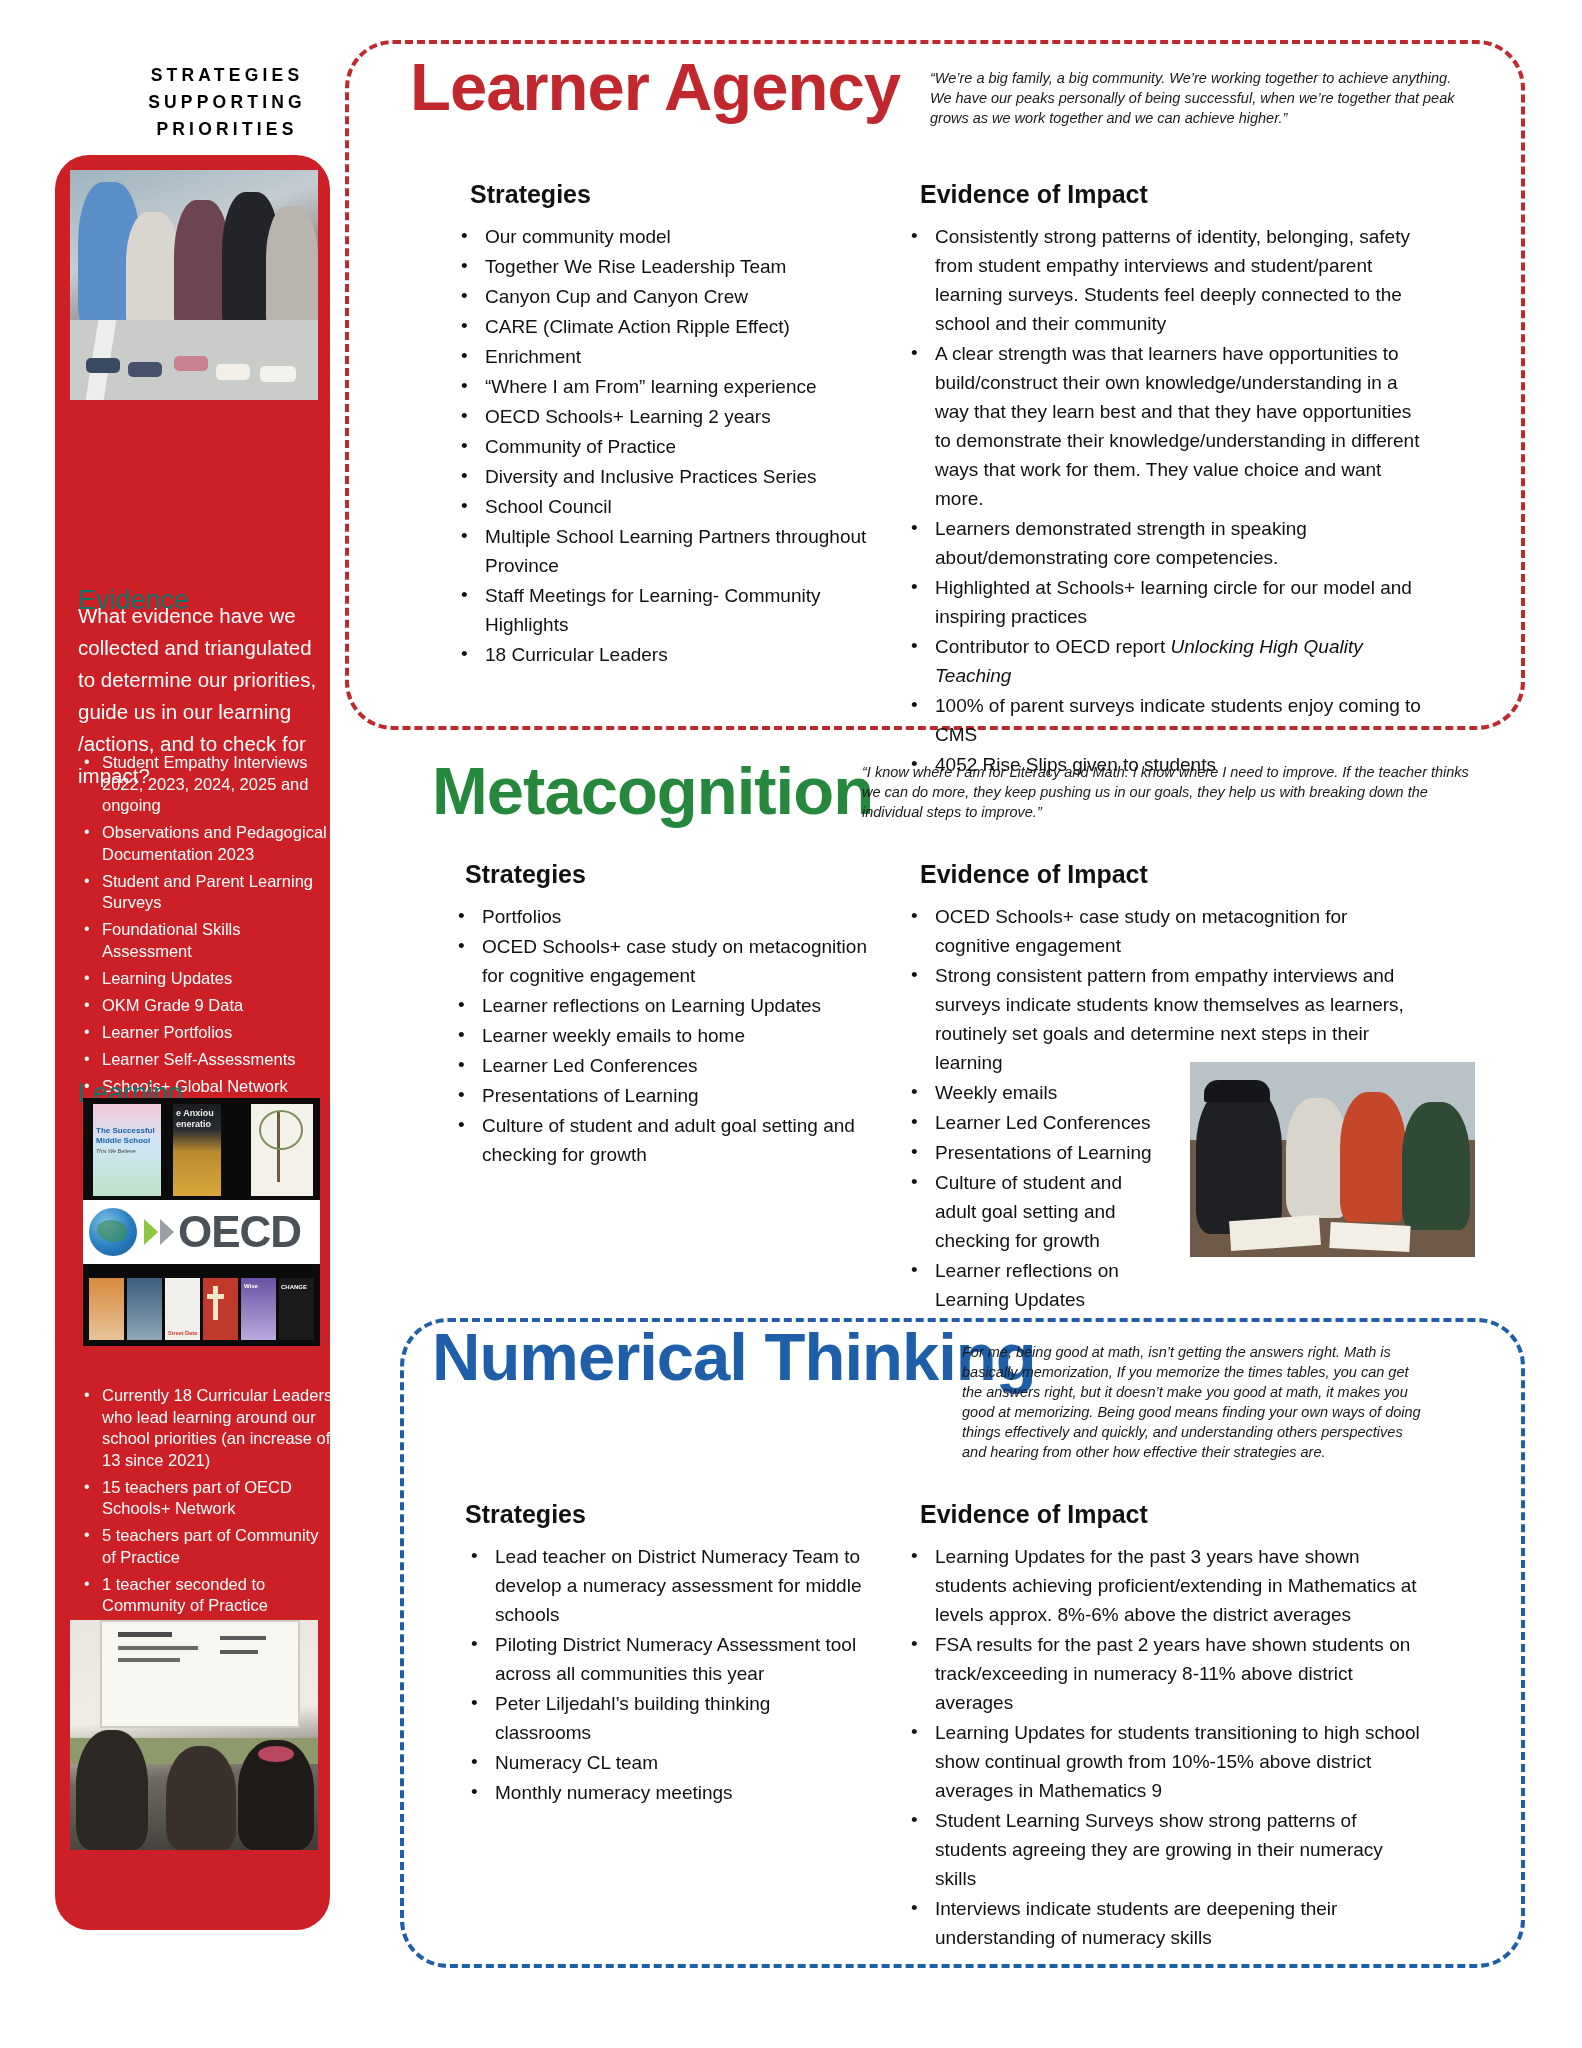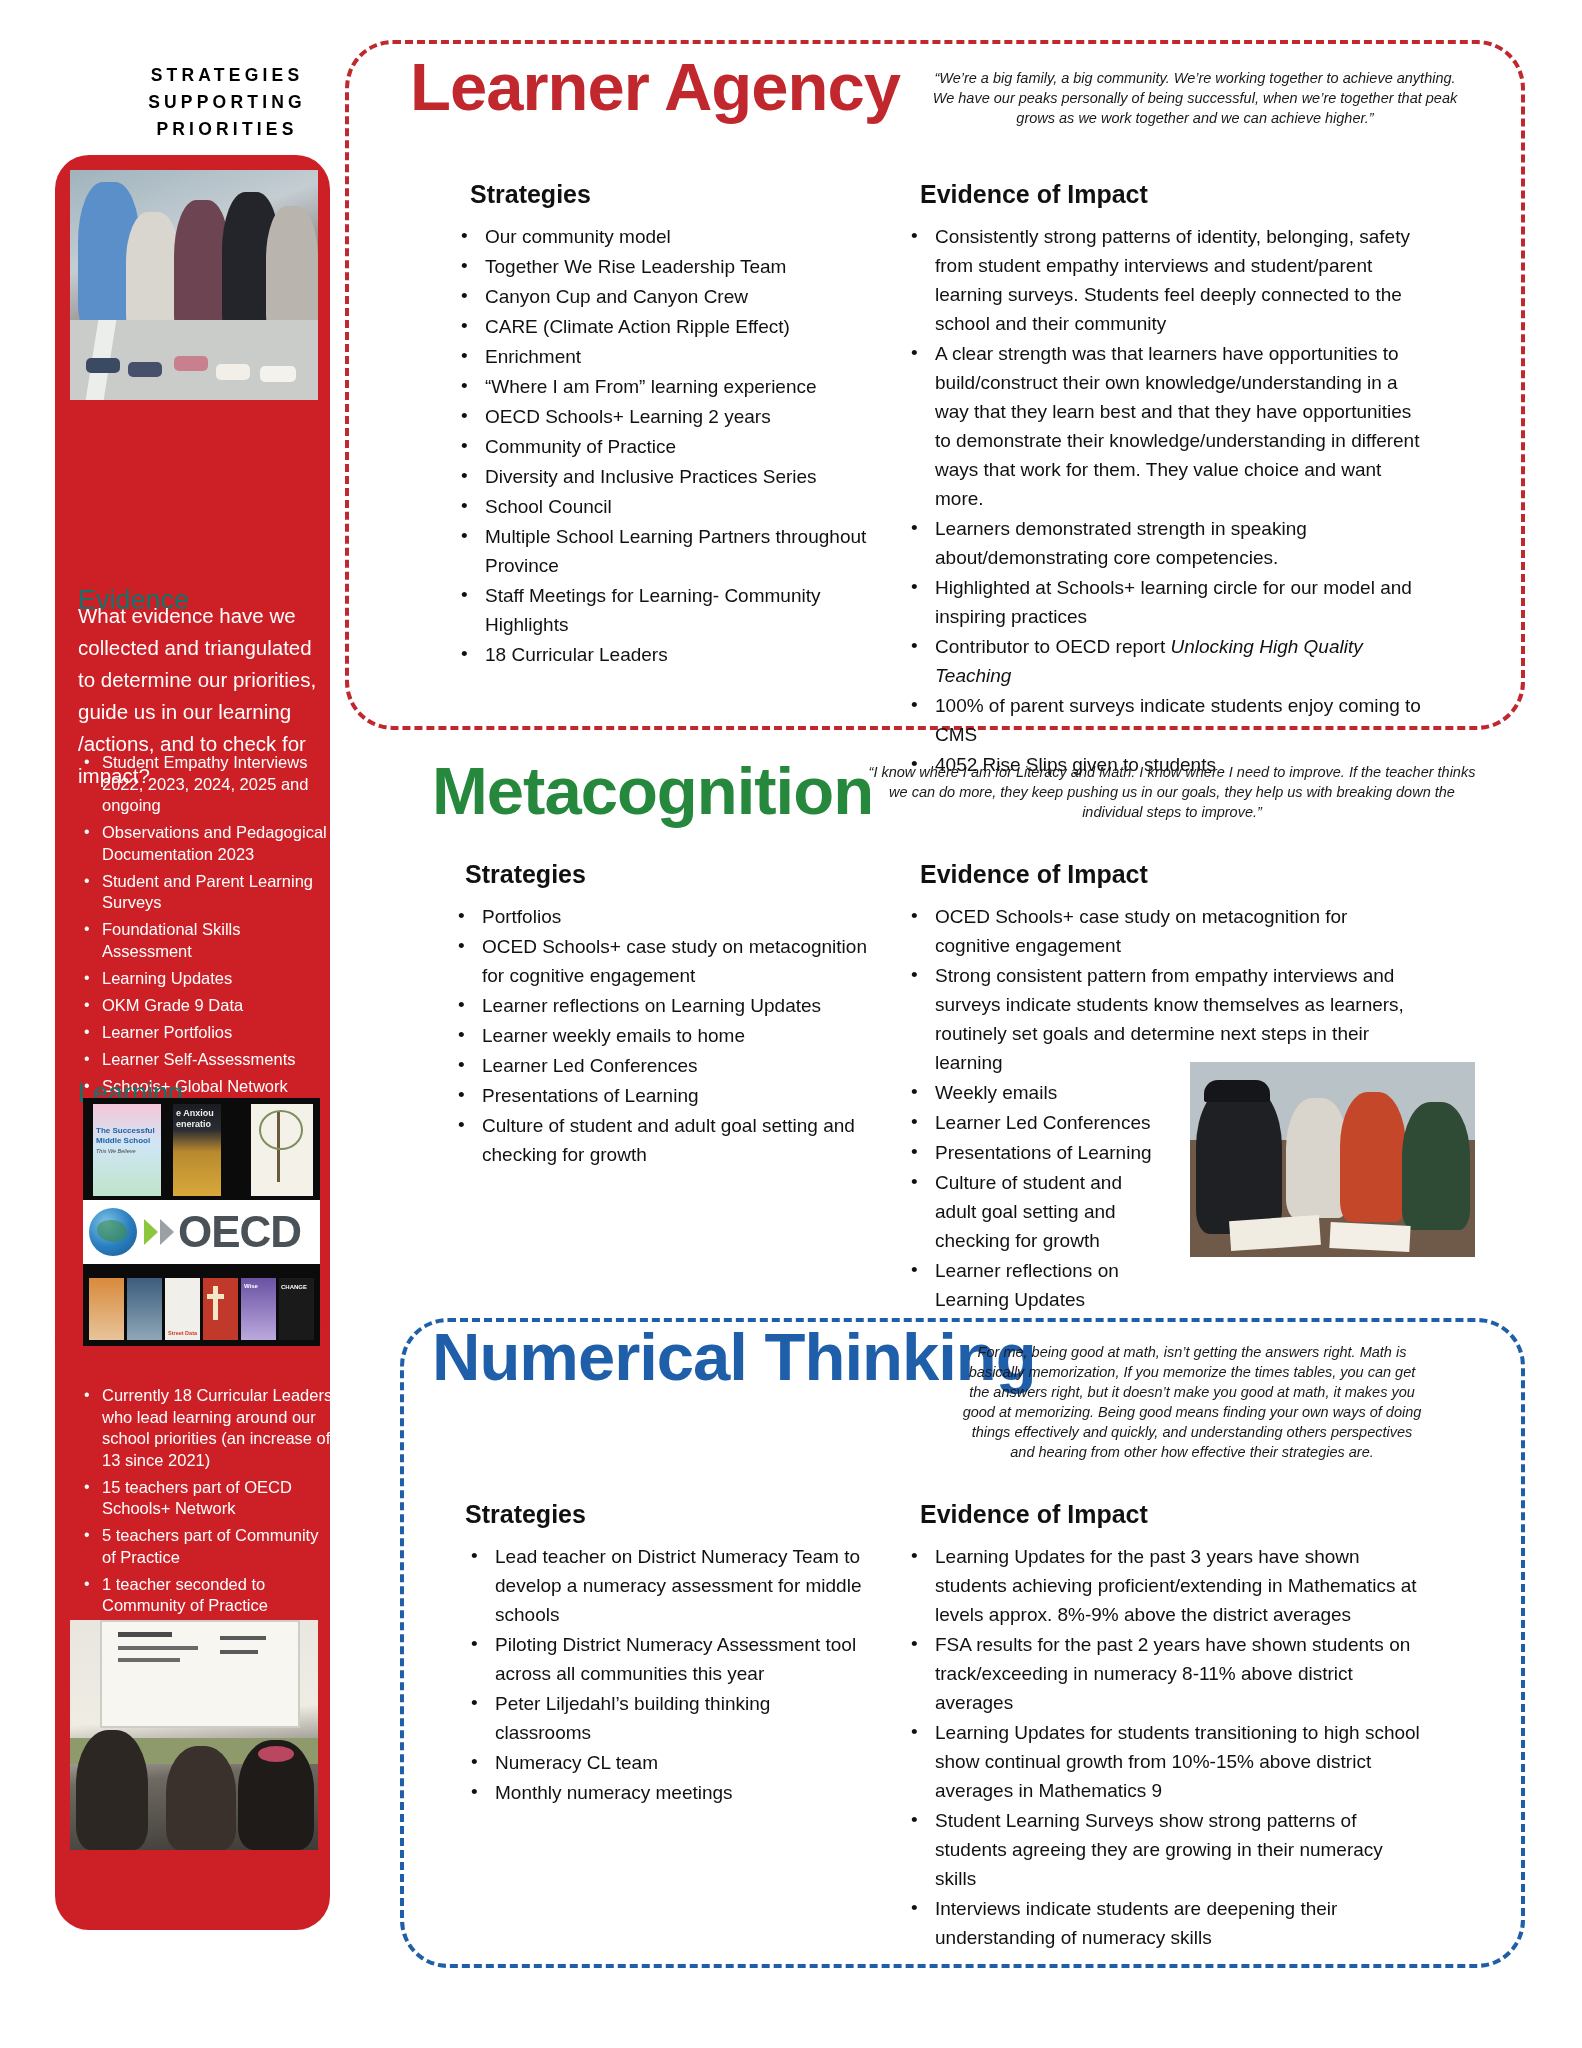--- a/index.html
+++ b/index.html
@@ -170,21 +170,20 @@
   #t-meta   { left: 432px; top: 752px; color: #26883d; }
   #t-numer  { left: 432px; top: 1318px; color: #1f5fa9; }
 
   .sec-quote {
     position: absolute;
     font-family: "Liberation Sans", sans-serif;
     font-style: italic;
     font-size: 14.5px;
     line-height: 20px;
     color: #1a1a1a;
-    text-align: center;
   }
   #q-agency { left: 930px; top: 68px; width: 530px; }
   #q-meta   { left: 862px; top: 762px; width: 620px; }
   #q-numer  { left: 962px; top: 1330px; width: 460px; margin-top: 12px; }
 
   .col-head {
     position: absolute;
     font-size: 25px;
     font-weight: bold;
     font-stretch: condensed;
@@ -423,18 +422,18 @@
 
 <ul class="bul" id="l-nm-strat">
   <li>Lead teacher on District Numeracy Team to develop a numeracy assessment for middle schools</li>
   <li>Piloting District Numeracy Assessment tool across all communities this year</li>
   <li>Peter Liljedahl’s building thinking classrooms</li>
   <li>Numeracy CL team</li>
   <li>Monthly numeracy meetings</li>
 </ul>
 
 <ul class="bul" id="l-nm-ev">
-  <li>Learning Updates for the past 3 years have shown students achieving proficient/extending in Mathematics at levels approx. 8%-9% above the district averages</li>
+  <li>Learning Updates for the past 3 years have shown students achieving proficient/extending in Mathematics at levels approx. 8%-6% above the district averages</li>
   <li>FSA results for the past 2 years have shown students on track/exceeding in numeracy 8-11% above district averages</li>
   <li>Learning Updates for students transitioning to high school show continual growth from  10%-15% above district averages in Mathematics 9</li>
   <li>Student Learning Surveys show strong patterns of students agreeing they are growing in their numeracy skills</li>
   <li>Interviews indicate students are deepening their understanding of numeracy skills</li>
 </ul>
 
 </body></html>

